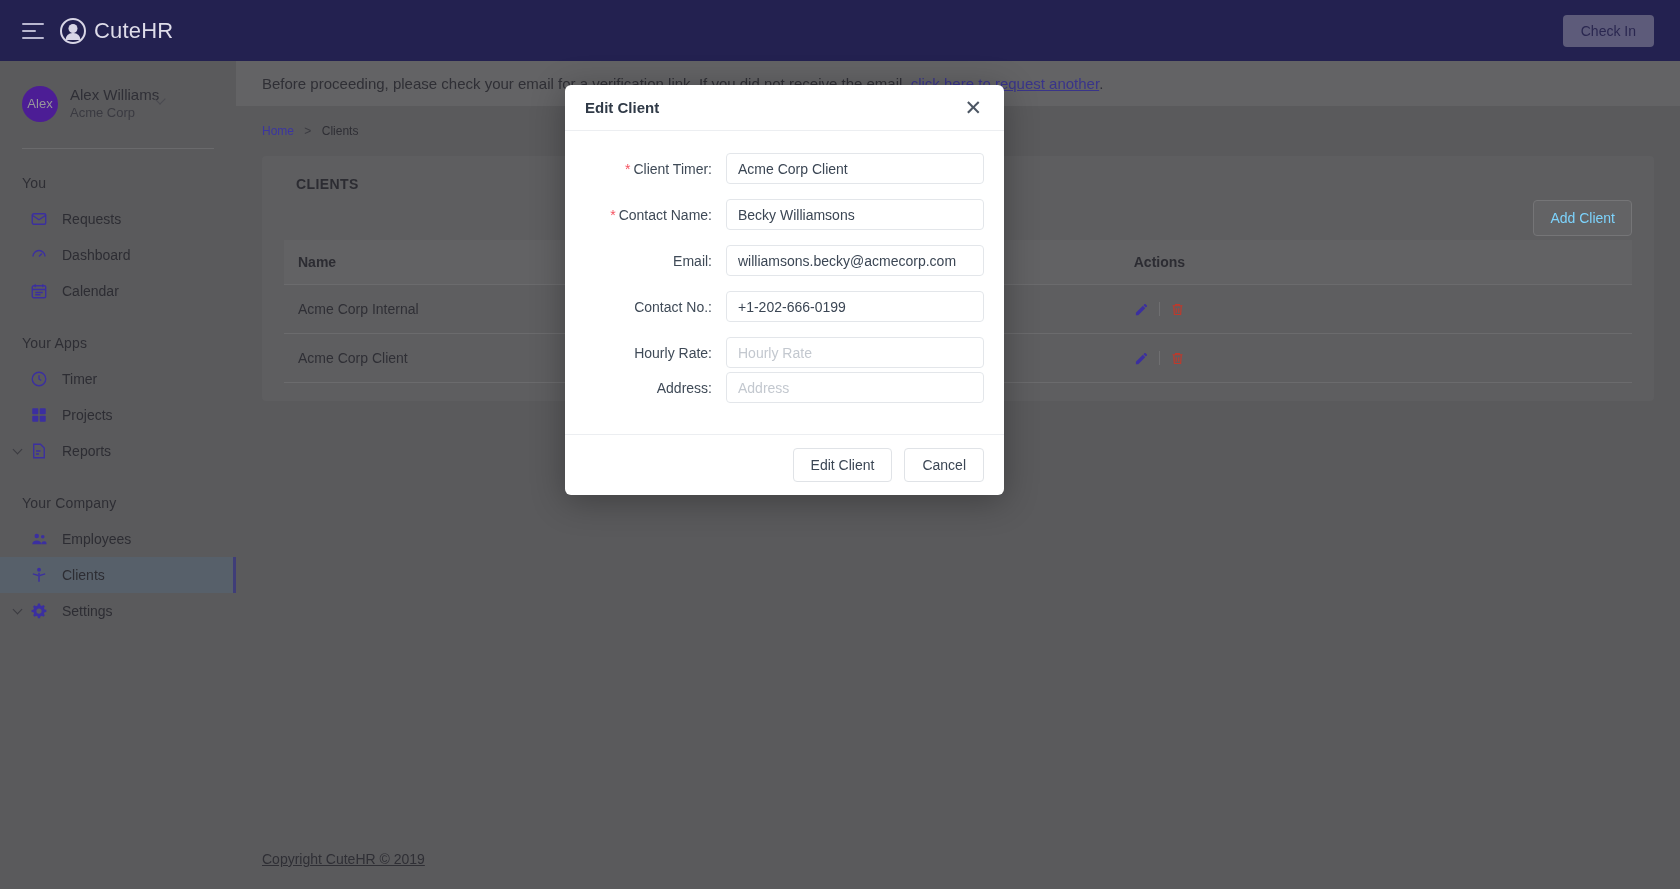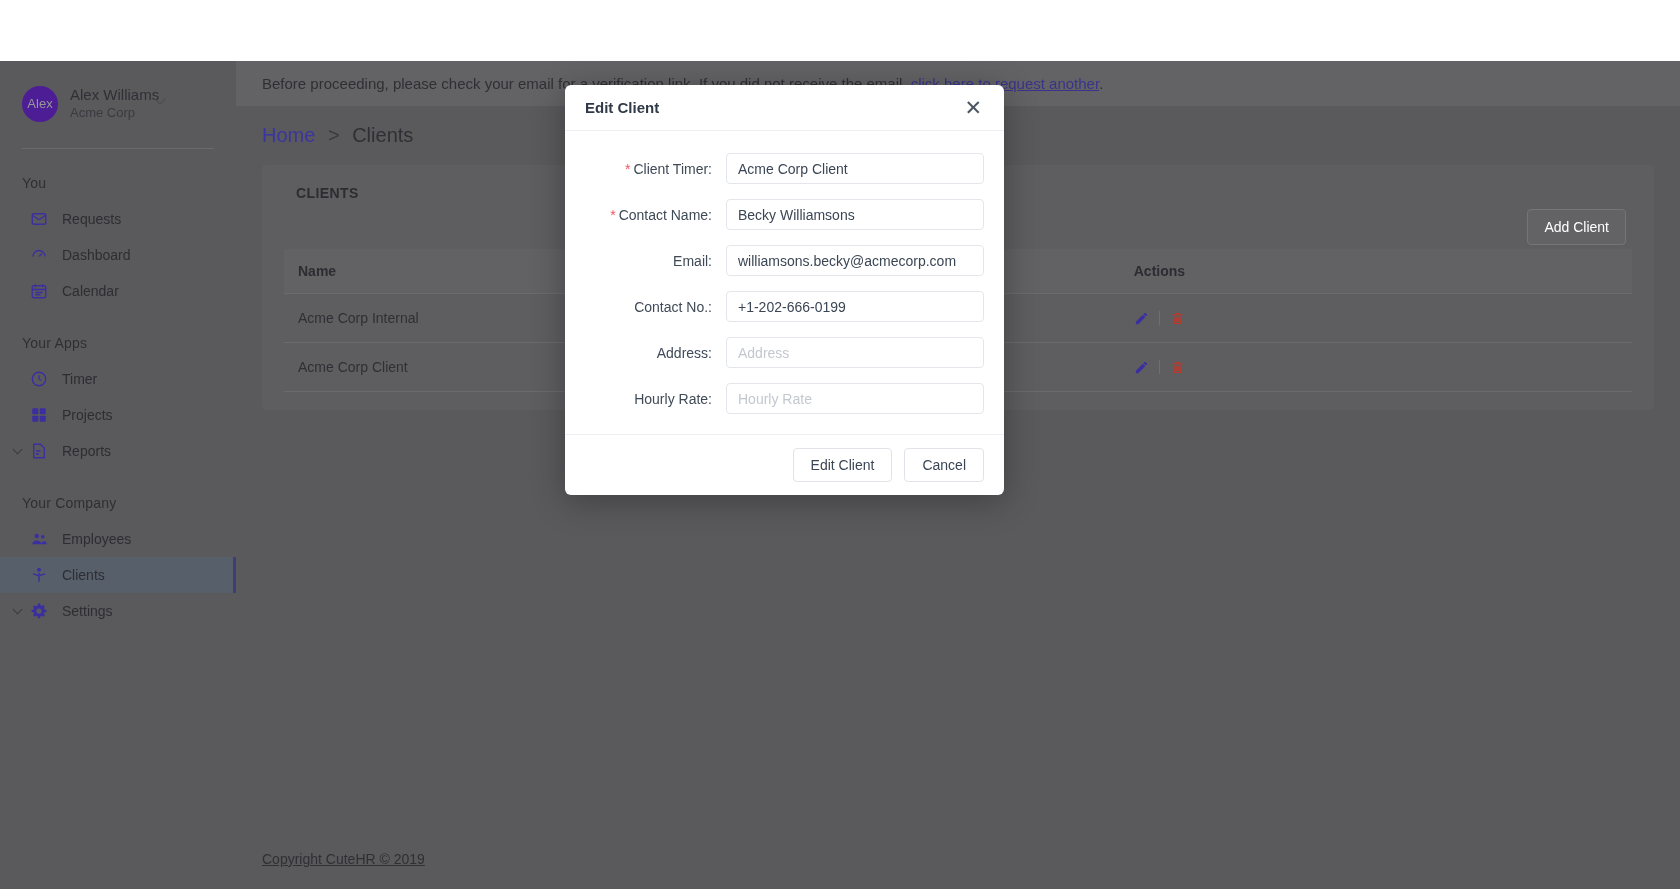--- a/index.html
+++ b/index.html
@@ -94,33 +94,33 @@
   }
 
   .content { position: absolute; top: 61px; left: 236px; width: 1444px; height: 828px; background: #5a5a5c; }
 
   .alert {
     margin: 0; padding: 14px 0 14px 26px;
     background: #636365; color: #2f2f35; font-size: 15px;
   }
   .alert a { color: #39348a; text-decoration: underline; }
 
-  .breadcrumb { padding: 18px 0 0 26px; font-size: 20px; color: #2f2f35; }
+  .breadcrumb { padding: 18px 0 0 26px; font-size: 12px; color: #2f2f35; }
   .breadcrumb a { color: #3b35a0; text-decoration: none; }
   .breadcrumb .sep { margin: 0 7px; color: #3a3a40; }
 
   .card {
     margin: 18px 26px 0 26px; background: #5e5e60;
     border-radius: 4px; position: relative; padding-bottom: 18px;
   }
   .card-title { padding: 20px 0 0 34px; font-size: 14px; font-weight: bold; color: #2c2c32; letter-spacing: .4px;}
   .add-client-btn {
-    position: absolute; right: 28px; top: 44px;
+    position: absolute; right: 22px; top: 44px;
     background: #636365; border: 1px solid #757577; border-radius: 4px;
-    color: #ffffff; font-size: 14px; padding: 9px 16px;
+    color: #7dd3fc; font-size: 14px; padding: 9px 16px;
     font-family: "Liberation Sans", sans-serif; cursor: pointer;
   }
   table.clients { width: calc(100% - 44px); margin: 48px 22px 0 22px; border-collapse: collapse; }
   table.clients th {
     text-align: left; font-size: 14px; color: #2c2c32; font-weight: bold;
     padding: 14px 0 14px 14px; background: #626264;
     border-bottom: 1px solid #6b6b6d;
   }
   table.clients td {
     font-size: 14px; color: #2f2f35; padding: 16px 0 16px 14px;
@@ -174,20 +174,32 @@
     font-family: "Liberation Sans", sans-serif;
   }
 </style>
 </head>
 <body>
 
 <div id="app">
 
   <div class="base">
 
+    <div class="topbar">
+      <div class="hamburger">
+        <span></span>
+          <span></span>
+          <span></span>
+      </div>
+      <div class="brand">
+        <div class="brand-mark"></div>
+        <div class="brand-text">CuteHR</div>
+      </div>
+      <button class="checkin-btn">Check In</button>
+    </div>
 
     <div class="sidebar">
       <div class="profile">
         <div class="avatar">Alex</div>
         <div>
           <div class="profile-name">Alex Williams</div>
           <div class="profile-org">Acme Corp</div>
         </div>
         <div class="profile-caret"></div>
       </div>
@@ -373,28 +385,28 @@
         <input class="finput" value="Becky Williamsons" style="">
       </div>
       <div class="frow">
         <div class="flabel"><span>Email</span>:</div>
         <input class="finput" value="williamsons.becky@acmecorp.com" style="">
       </div>
       <div class="frow">
         <div class="flabel"><span>Contact No.</span>:</div>
         <input class="finput" value="+1-202-666-0199" style="">
       </div>
+      <div class="frow" style="margin-bottom:4px">
+        <div class="flabel"><span>Hourly Rate</span>:</div>
+        <input class="finput" placeholder="Hourly Rate" style="">
+      </div>
       <div class="frow">
         <div class="flabel"><span>Address</span>:</div>
         <input class="finput" placeholder="Address" style="">
       </div>
-      <div class="frow" style="margin-bottom:4px">
-        <div class="flabel"><span>Hourly Rate</span>:</div>
-        <input class="finput" placeholder="Hourly Rate" style="">
-      </div>
     </div>
 
     <div class="modal-foot">
       <button class="mbtn">Edit Client</button>
       <button class="mbtn">Cancel</button>
     </div>
   </div>
 </div>
 
 </body></html>

